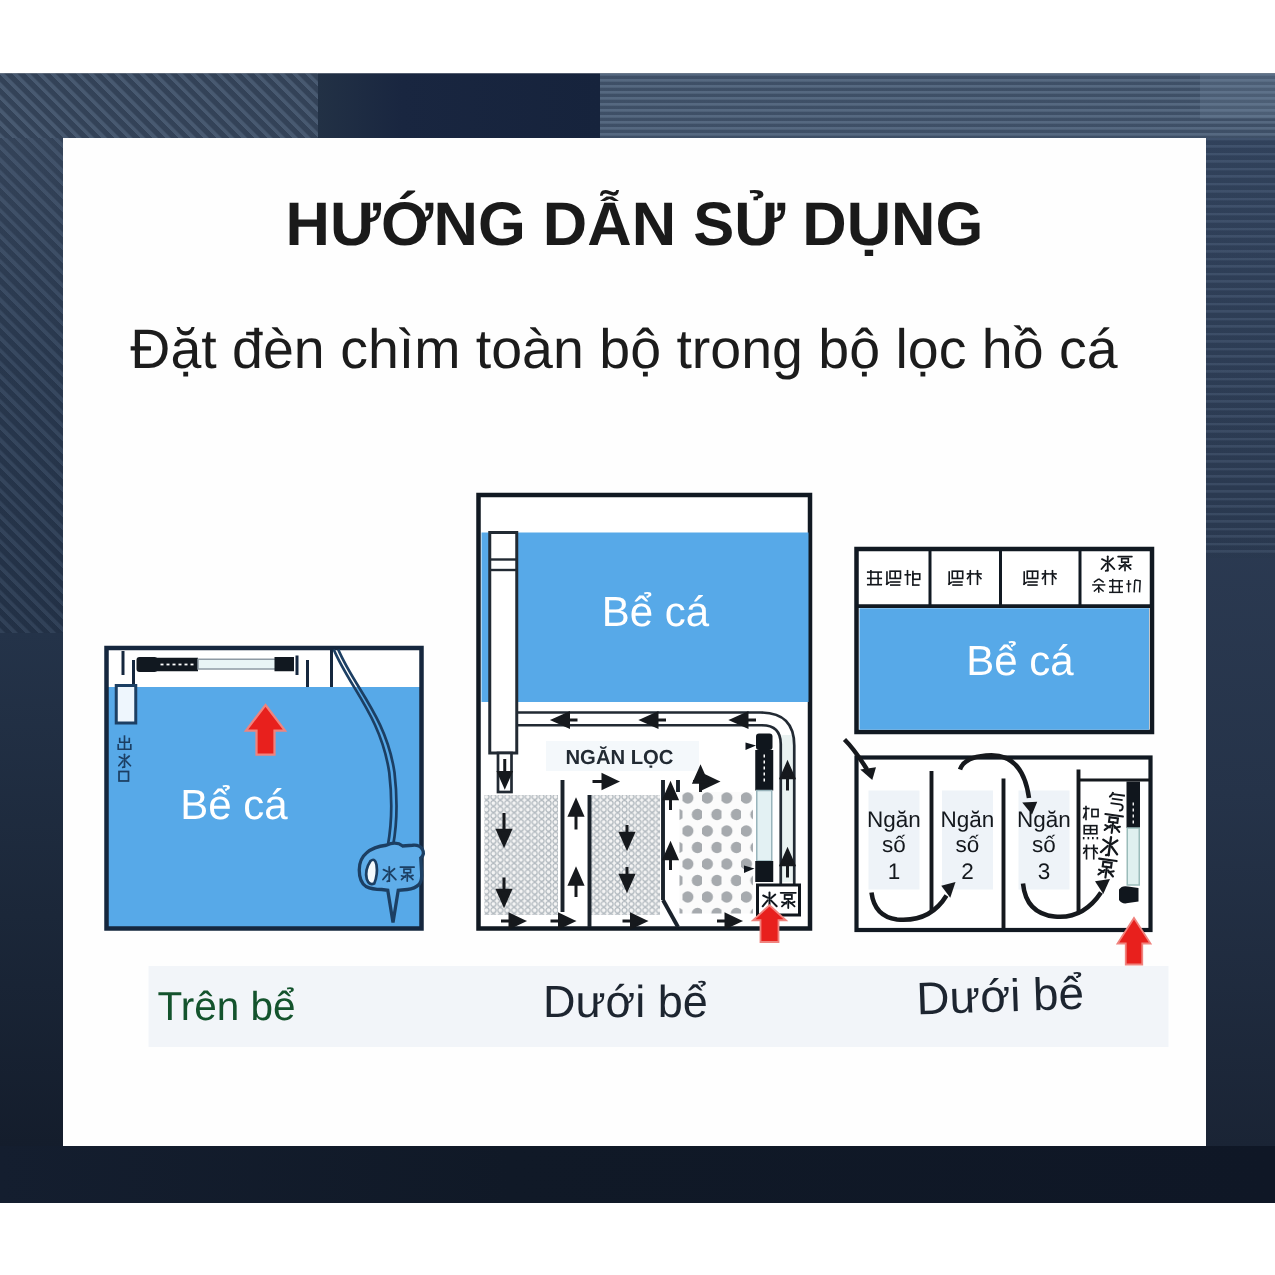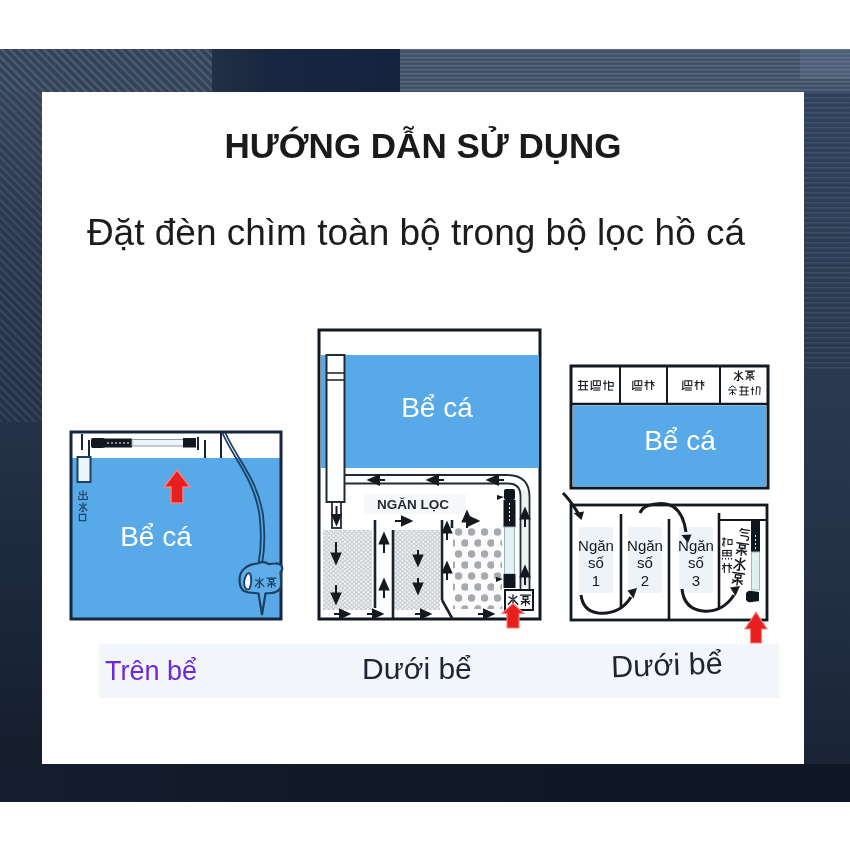--- a/index.html
+++ b/index.html
@@ -35,28 +35,28 @@
   background:linear-gradient(180deg,#344560 0%,#2c3b53 35%,#253349 65%,#1a2435 100%);"></div>
 <div class="abs" style="left:804px;top:92px;width:46px;height:280px;
   background:repeating-linear-gradient(180deg,rgba(100,120,145,0.25) 0 1px,rgba(40,55,75,0.25) 2px 5px);"></div>
 
 <div class="abs" style="left:0;top:764px;width:850px;height:38px;
   background:linear-gradient(90deg,#141e2f 0%,#101927 40%,#0f1726 100%);"></div>
 
 <div class="abs" style="left:42px;top:92px;width:762px;height:672px;background:#fefefe;"></div>
 
 <div class="abs" style="left:42px;top:128px;width:762px;text-align:center;line-height:1.05;">
-  <span style="display:inline-block;font-size:35px;font-weight:bold;color:#1a1a1a;white-space:nowrap;">HƯỚNG DẪN SỬ DỤNG</span>
+  <span style="display:inline-block;font-size:41px;font-weight:bold;color:#1a1a1a;white-space:nowrap;">HƯỚNG DẪN SỬ DỤNG</span>
 </div>
 
 <div class="abs" style="left:35px;top:212px;width:762px;text-align:center;font-size:37px;color:#1c1c1c;white-space:nowrap;">Đặt đèn chìm toàn bộ trong bộ lọc hồ cá</div>
 
 <div class="abs" style="left:99px;top:644px;width:680px;height:54px;background:#f2f5f9;"></div>
 
-<div class="abs" style="left:105px;top:656px;width:120px;font-size:27px;color:#6d28d9;">Trên bể</div>
+<div class="abs" style="left:105px;top:656px;width:120px;font-size:27px;color:#14532d;">Trên bể</div>
 
 <div class="abs" style="left:362px;top:652px;width:120px;font-size:30px;color:#1d2530;">Dưới bể</div>
 
 <div class="abs" style="left:611px;top:647px;width:130px;font-size:30.5px;color:#1d2530;transform:rotate(-2deg);">Dưới bể</div>
 
 <svg class="abs" style="left:0;top:0;" width="850" height="850" viewBox="0 0 850 850">
 <defs>
   <pattern id="fineMesh" width="4.6" height="4.2" patternUnits="userSpaceOnUse">
     <rect width="4.6" height="4.2" fill="#f4f4f4"></rect>
     <circle cx="2.3" cy="2.1" r="1.7" fill="none" stroke="#aeb6bc" stroke-width="0.8"></circle>

